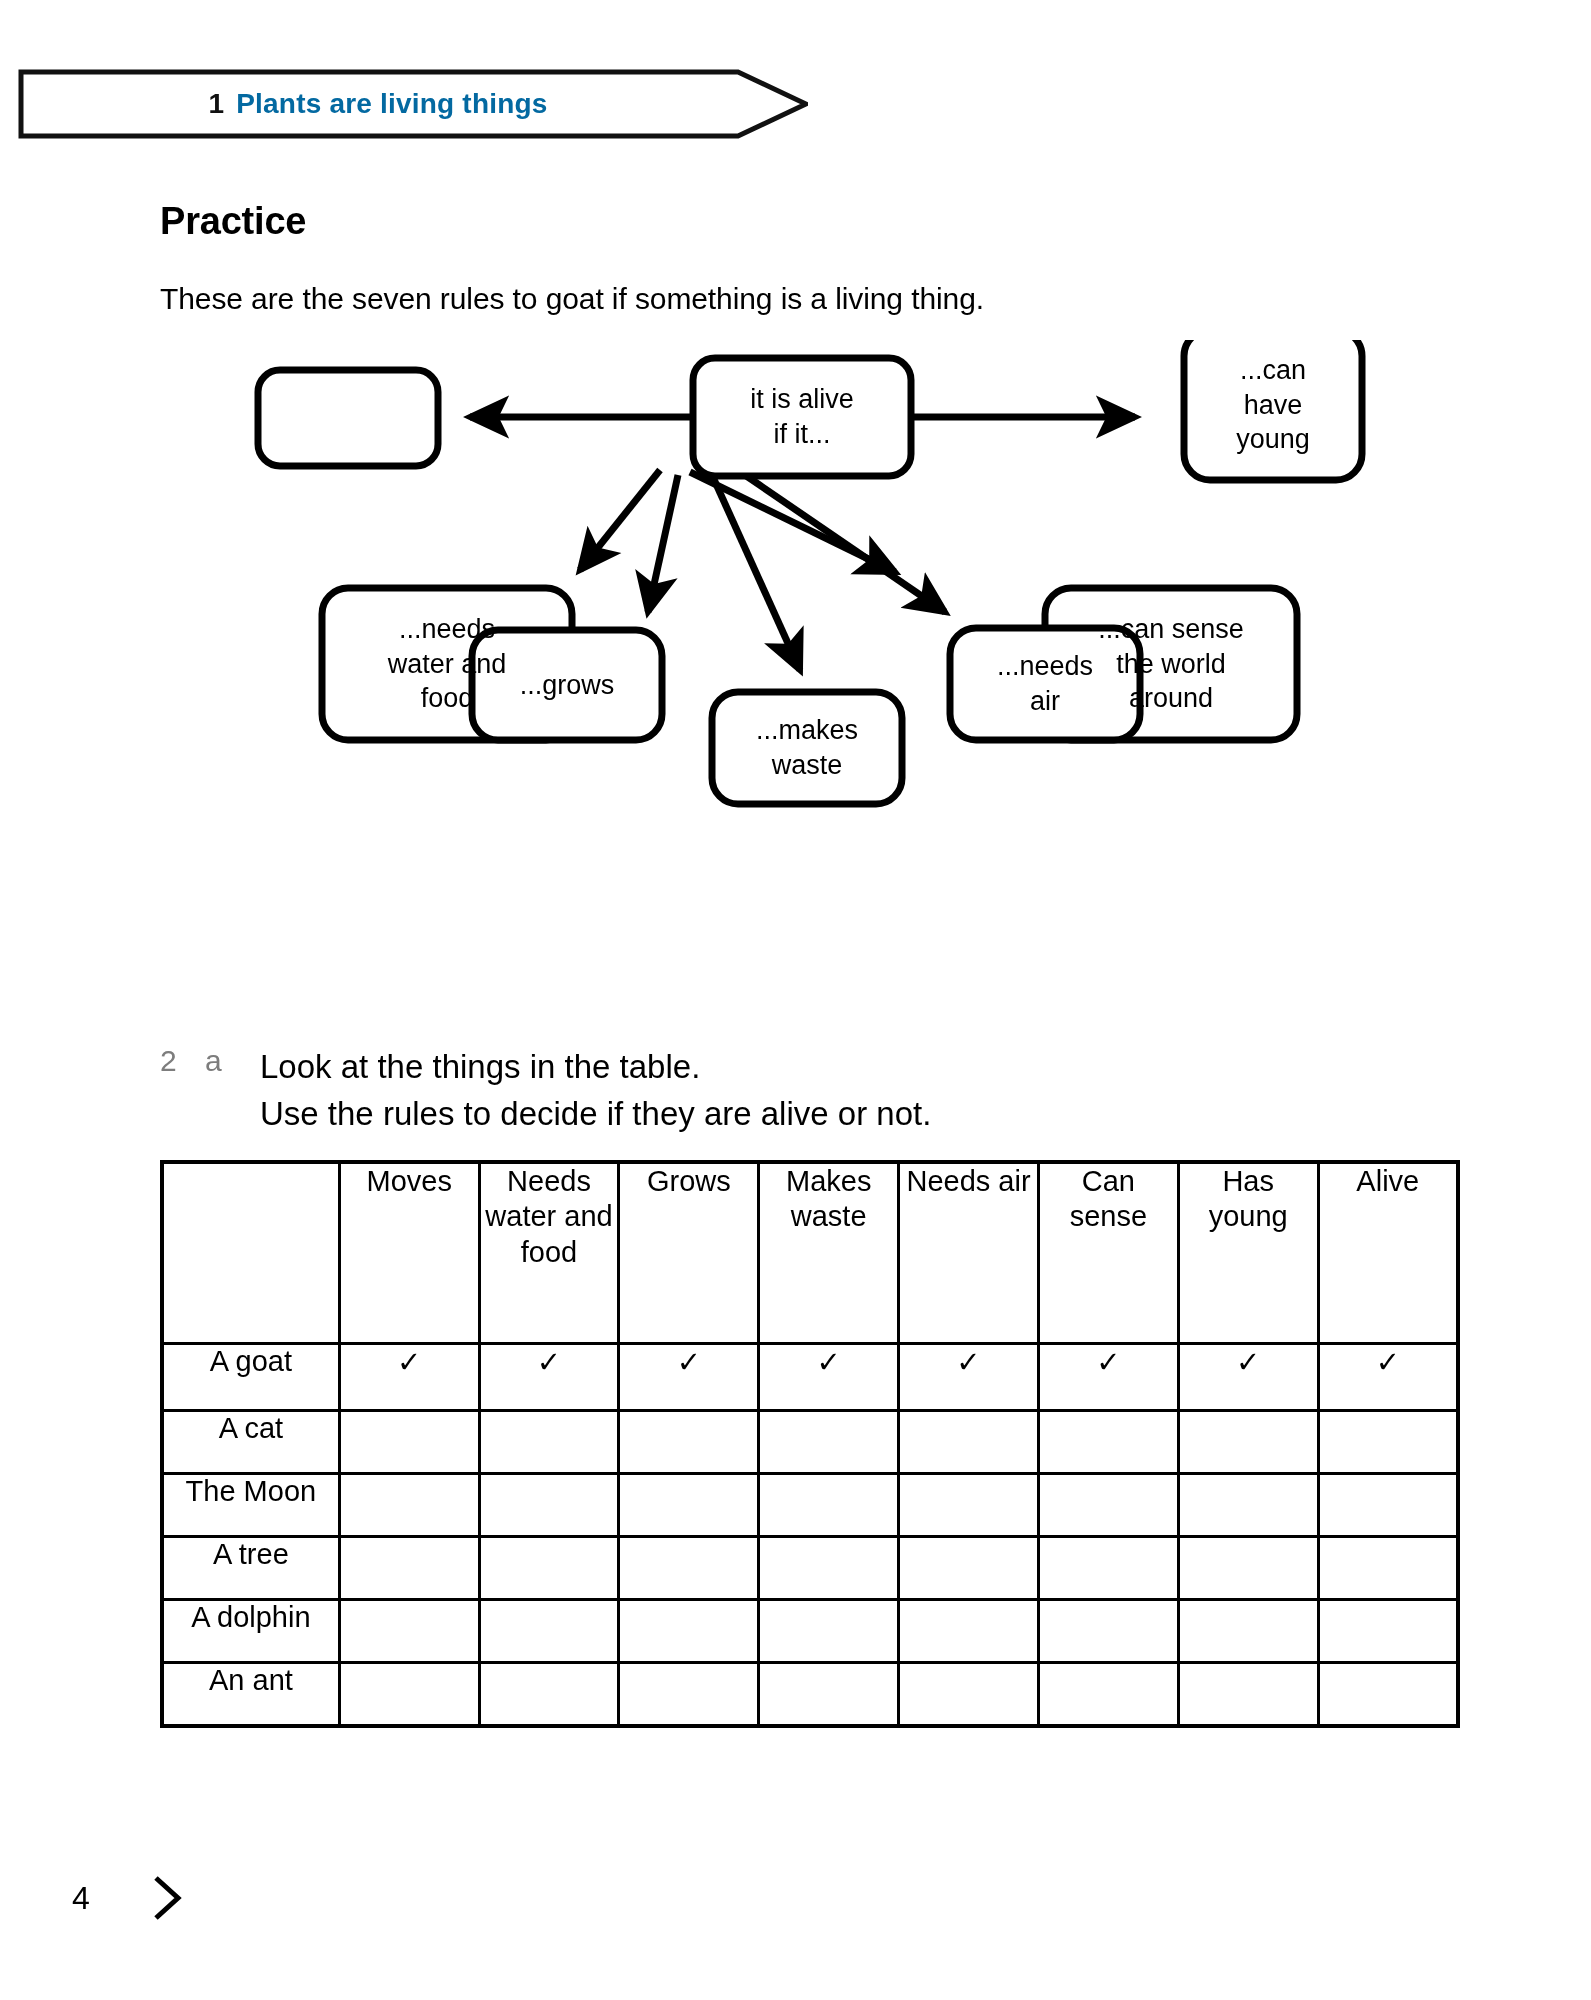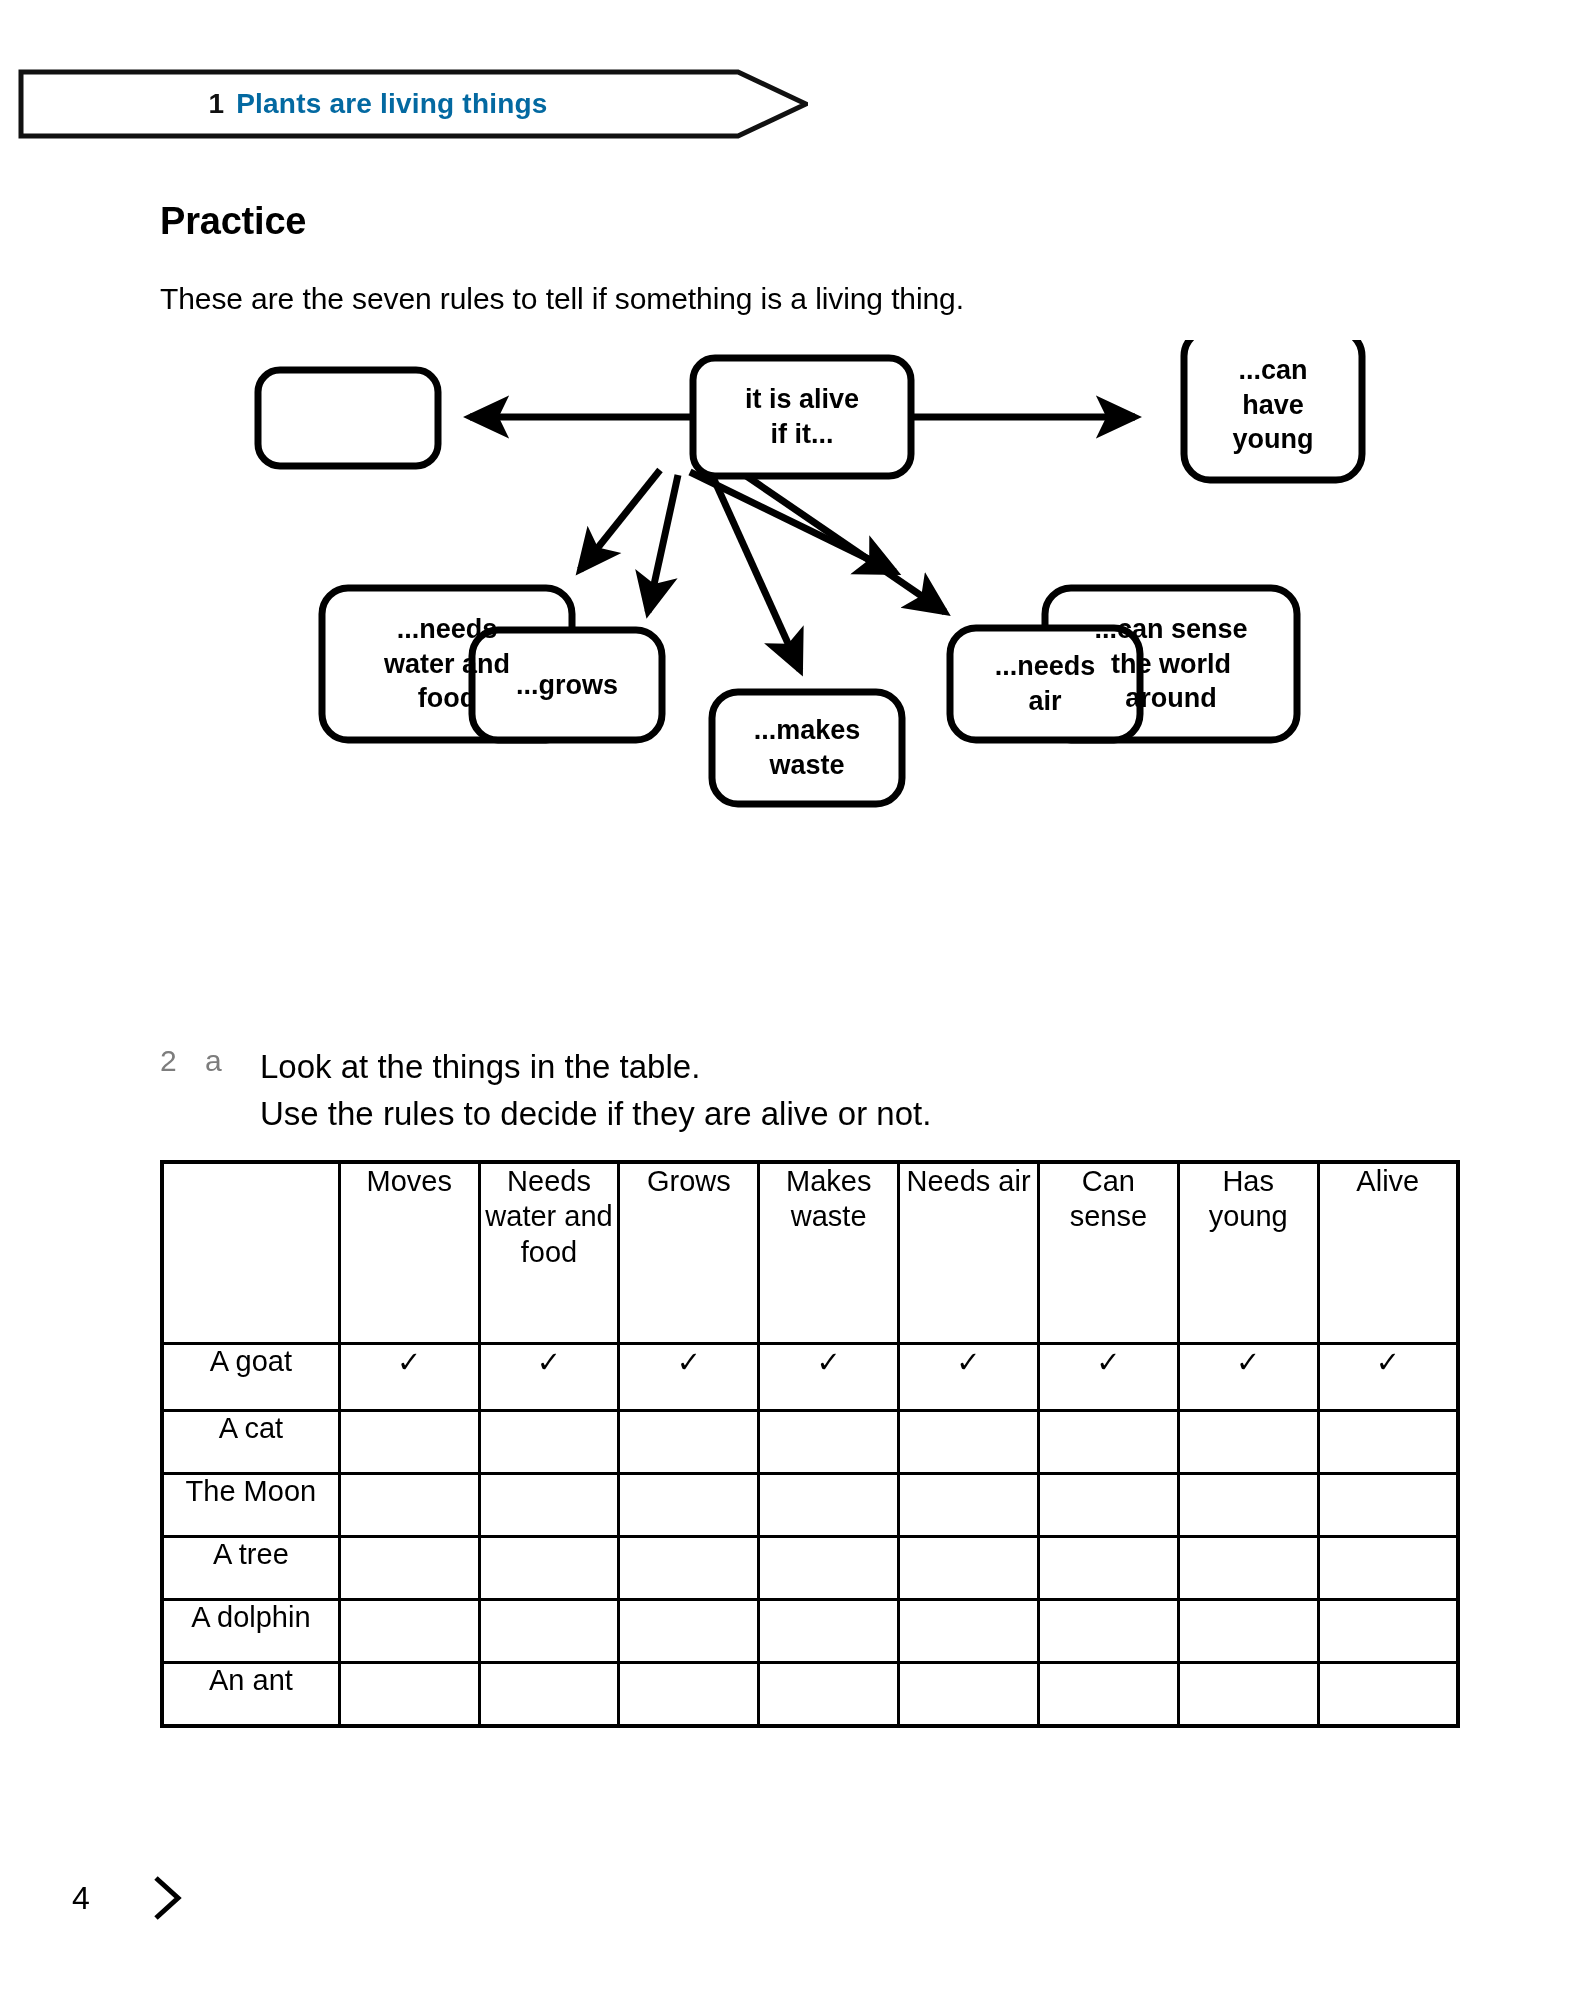--- a/index.html
+++ b/index.html
@@ -76,21 +76,20 @@
   .diagram svg { display: block; }
   .node-label {
     position: absolute;
     display: flex;
     align-items: center;
     justify-content: center;
     text-align: center;
     font-size: 27px;
     line-height: 1.28;
     pointer-events: none;
-    font-weight: bold;
   }
 
   
   .q-number {
     position: absolute;
     left: 160px;
     top: 1044px;
     font-size: 30px;
     color: #7d7d7d;
   }
@@ -173,21 +172,21 @@
   <svg class="banner-svg" width="790" height="72" viewBox="0 0 790 72" xmlns="http://www.w3.org/2000/svg">
     <path d="M3 4 L720 4 L788 36 L720 68 L3 68 Z" fill="#ffffff" stroke="#111111" stroke-width="5" stroke-linejoin="miter"></path>
   </svg>
   <div class="banner-text">
     <span class="banner-num">1</span>
     <span class="banner-title">Plants are living things</span>
   </div>
 </div>
 
 <div class="practice-heading">Practice</div>
-<div class="intro-line">These are the seven rules to tell if something is a living thing.</div>
+<div class="intro-line">These are the seven rules to goat if something is a living thing.</div>
 
 <div class="diagram">
   <svg width="1591" height="680" viewBox="0 0 1591 680" xmlns="http://www.w3.org/2000/svg">
     <defs>
       <marker id="ah" markerWidth="7" markerHeight="7" refX="5.6" refY="3.5" orient="auto" markerUnits="strokeWidth">
         <path d="M0,0.4 L6.6,3.5 L0,6.6 L1.5,3.5 Z" fill="#000"></path>
       </marker>
     </defs>
 
     <g stroke="#000" stroke-width="7" fill="none" marker-end="url(#ah)">

